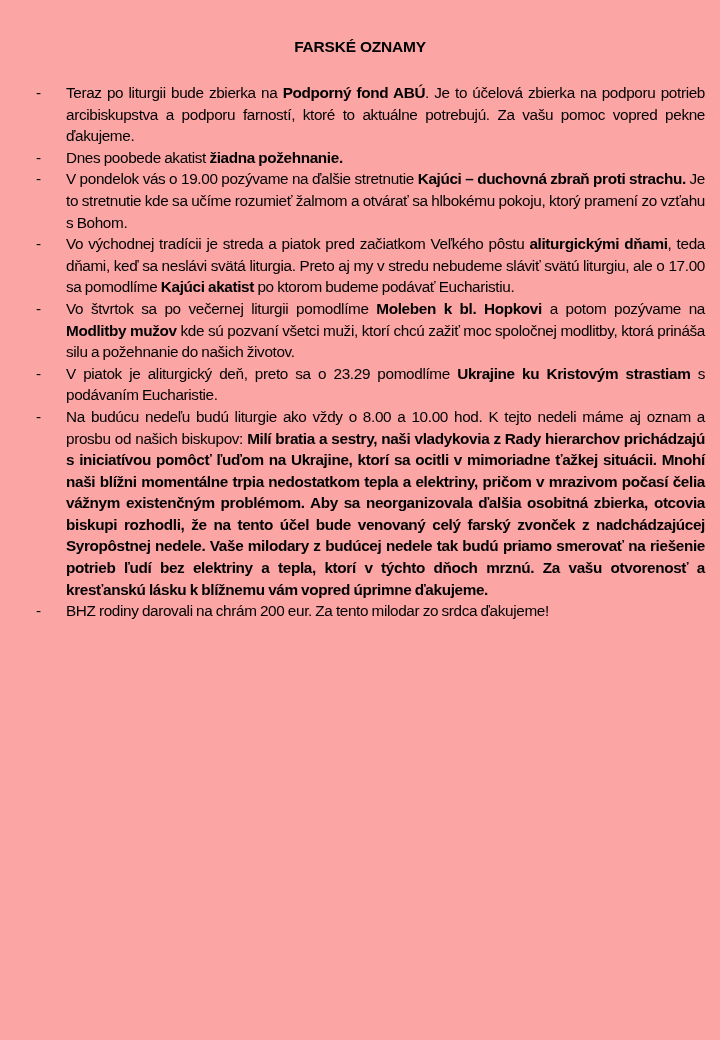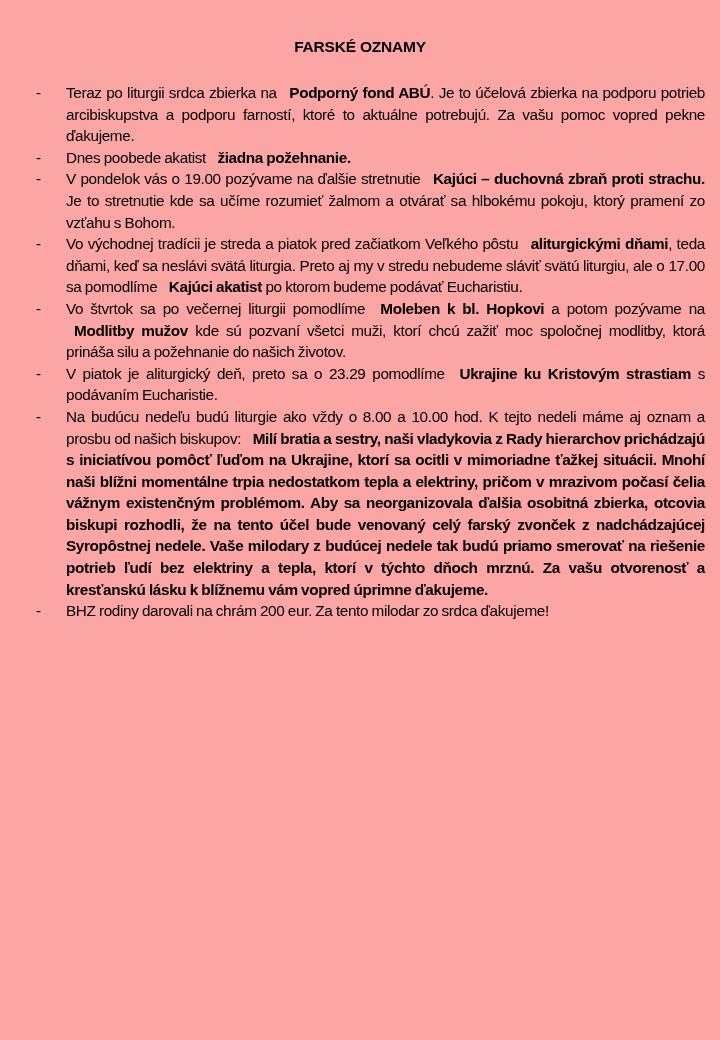--- a/index.html
+++ b/index.html
@@ -5,29 +5,29 @@
     html, body { margin: 0; padding: 0; background: #ffffff; }
     body { width: 720px; height: 1040px; position: relative; overflow: hidden;
            font-family: "Liberation Sans Narrow", "Liberation Sans", sans-serif; color: #000; }
     .page { position: absolute; left: 0; top: 0; width: 720px; height: 1040px; background: #fca5a5; }
     .title { position: absolute; top: 38px; left: 0; width: 720px; text-align: center;
              font-weight: bold; font-size: 15.5px; letter-spacing: -0.2px; }
     .list { position: absolute; top: 82px; left: 33px; width: 672px; margin: 0; padding: 0; list-style: none; }
     .item { position: relative; padding-left: 33px; font-size: 15.3px; line-height: 21.6px;
             text-align: justify; letter-spacing: -0.35px; word-spacing: -0.5px; }
     .dash { position: absolute; left: 3px; top: 0; }
-    .seg-bold { font-weight: bold; margin-left: 8px; }
+    .seg-bold { font-weight: bold; }
   </style>
 </head>
 <body>
 
 <div class="page">
   <div class="title">FARSKÉ OZNAMY</div>
   <ul class="list" id="announcements">
-      <li class="item"><span class="dash">-</span><span class="seg">Teraz po liturgii srdca zbierka  na </span><span class="seg-bold">Podporný fond ABÚ</span><span class="seg">. Je to účelová zbierka na podporu potrieb arcibiskupstva a podporu farností, ktoré to aktuálne potrebujú. Za vašu pomoc vopred pekne ďakujeme.</span></li>
+      <li class="item"><span class="dash">-</span><span class="seg">Teraz po liturgii bude zbierka  na </span><span class="seg-bold">Podporný fond ABÚ</span><span class="seg">. Je to účelová zbierka na podporu potrieb arcibiskupstva a podporu farností, ktoré to aktuálne potrebujú. Za vašu pomoc vopred pekne ďakujeme.</span></li>
       <li class="item"><span class="dash">-</span><span class="seg">Dnes poobede akatist </span><span class="seg-bold">žiadna požehnanie.</span></li>
       <li class="item"><span class="dash">-</span><span class="seg">V pondelok vás o 19.00 pozývame na ďalšie stretnutie </span><span class="seg-bold">Kajúci – duchovná zbraň proti strachu.</span><span class="seg"> Je to stretnutie kde sa učíme rozumieť žalmom a otvárať sa hlbokému pokoju, ktorý pramení zo vzťahu s Bohom.</span></li>
       <li class="item"><span class="dash">-</span><span class="seg">Vo východnej tradícii je streda a piatok pred začiatkom Veľkého pôstu </span><span class="seg-bold">aliturgickými dňami</span><span class="seg">, teda dňami, keď sa neslávi svätá liturgia. Preto aj my v stredu nebudeme sláviť svätú liturgiu, ale o 17.00 sa pomodlíme </span><span class="seg-bold">Kajúci akatist</span><span class="seg"> po ktorom budeme podávať Eucharistiu.</span></li>
       <li class="item"><span class="dash">-</span><span class="seg">Vo štvrtok sa po večernej liturgii pomodlíme </span><span class="seg-bold">Moleben k bl. Hopkovi</span><span class="seg"> a potom pozývame na </span><span class="seg-bold">Modlitby mužov</span><span class="seg"> kde sú pozvaní všetci muži, ktorí chcú zažiť moc spoločnej modlitby, ktorá prináša silu a požehnanie do našich životov.</span></li>
       <li class="item"><span class="dash">-</span><span class="seg">V piatok je aliturgický deň, preto sa o 23.29 pomodlíme </span><span class="seg-bold">Ukrajine ku Kristovým strastiam</span><span class="seg"> s podávaním Eucharistie.</span></li>
       <li class="item"><span class="dash">-</span><span class="seg">Na budúcu nedeľu budú liturgie ako vždy o 8.00 a 10.00 hod. K tejto nedeli máme aj oznam a prosbu od našich biskupov: </span><span class="seg-bold">Milí bratia a sestry, naši vladykovia z Rady hierarchov prichádzajú s iniciatívou pomôcť ľuďom na Ukrajine, ktorí sa ocitli v mimoriadne ťažkej situácii. Mnohí naši blížni momentálne trpia nedostatkom tepla a elektriny, pričom v mrazivom počasí čelia vážnym existenčným problémom. Aby sa neorganizovala ďalšia osobitná zbierka, otcovia biskupi rozhodli, že na tento účel bude venovaný celý farský zvonček z nadchádzajúcej Syropôstnej nedele. Vaše milodary z budúcej nedele tak budú priamo smerovať na riešenie potrieb ľudí bez elektriny a tepla, ktorí v týchto dňoch mrznú. Za vašu otvorenosť a kresťanskú lásku k blížnemu vám vopred úprimne ďakujeme.</span></li>
       <li class="item"><span class="dash">-</span><span class="seg">BHZ rodiny darovali na chrám 200 eur. Za tento milodar zo srdca ďakujeme!</span></li>
     </ul>
 </div>
 

